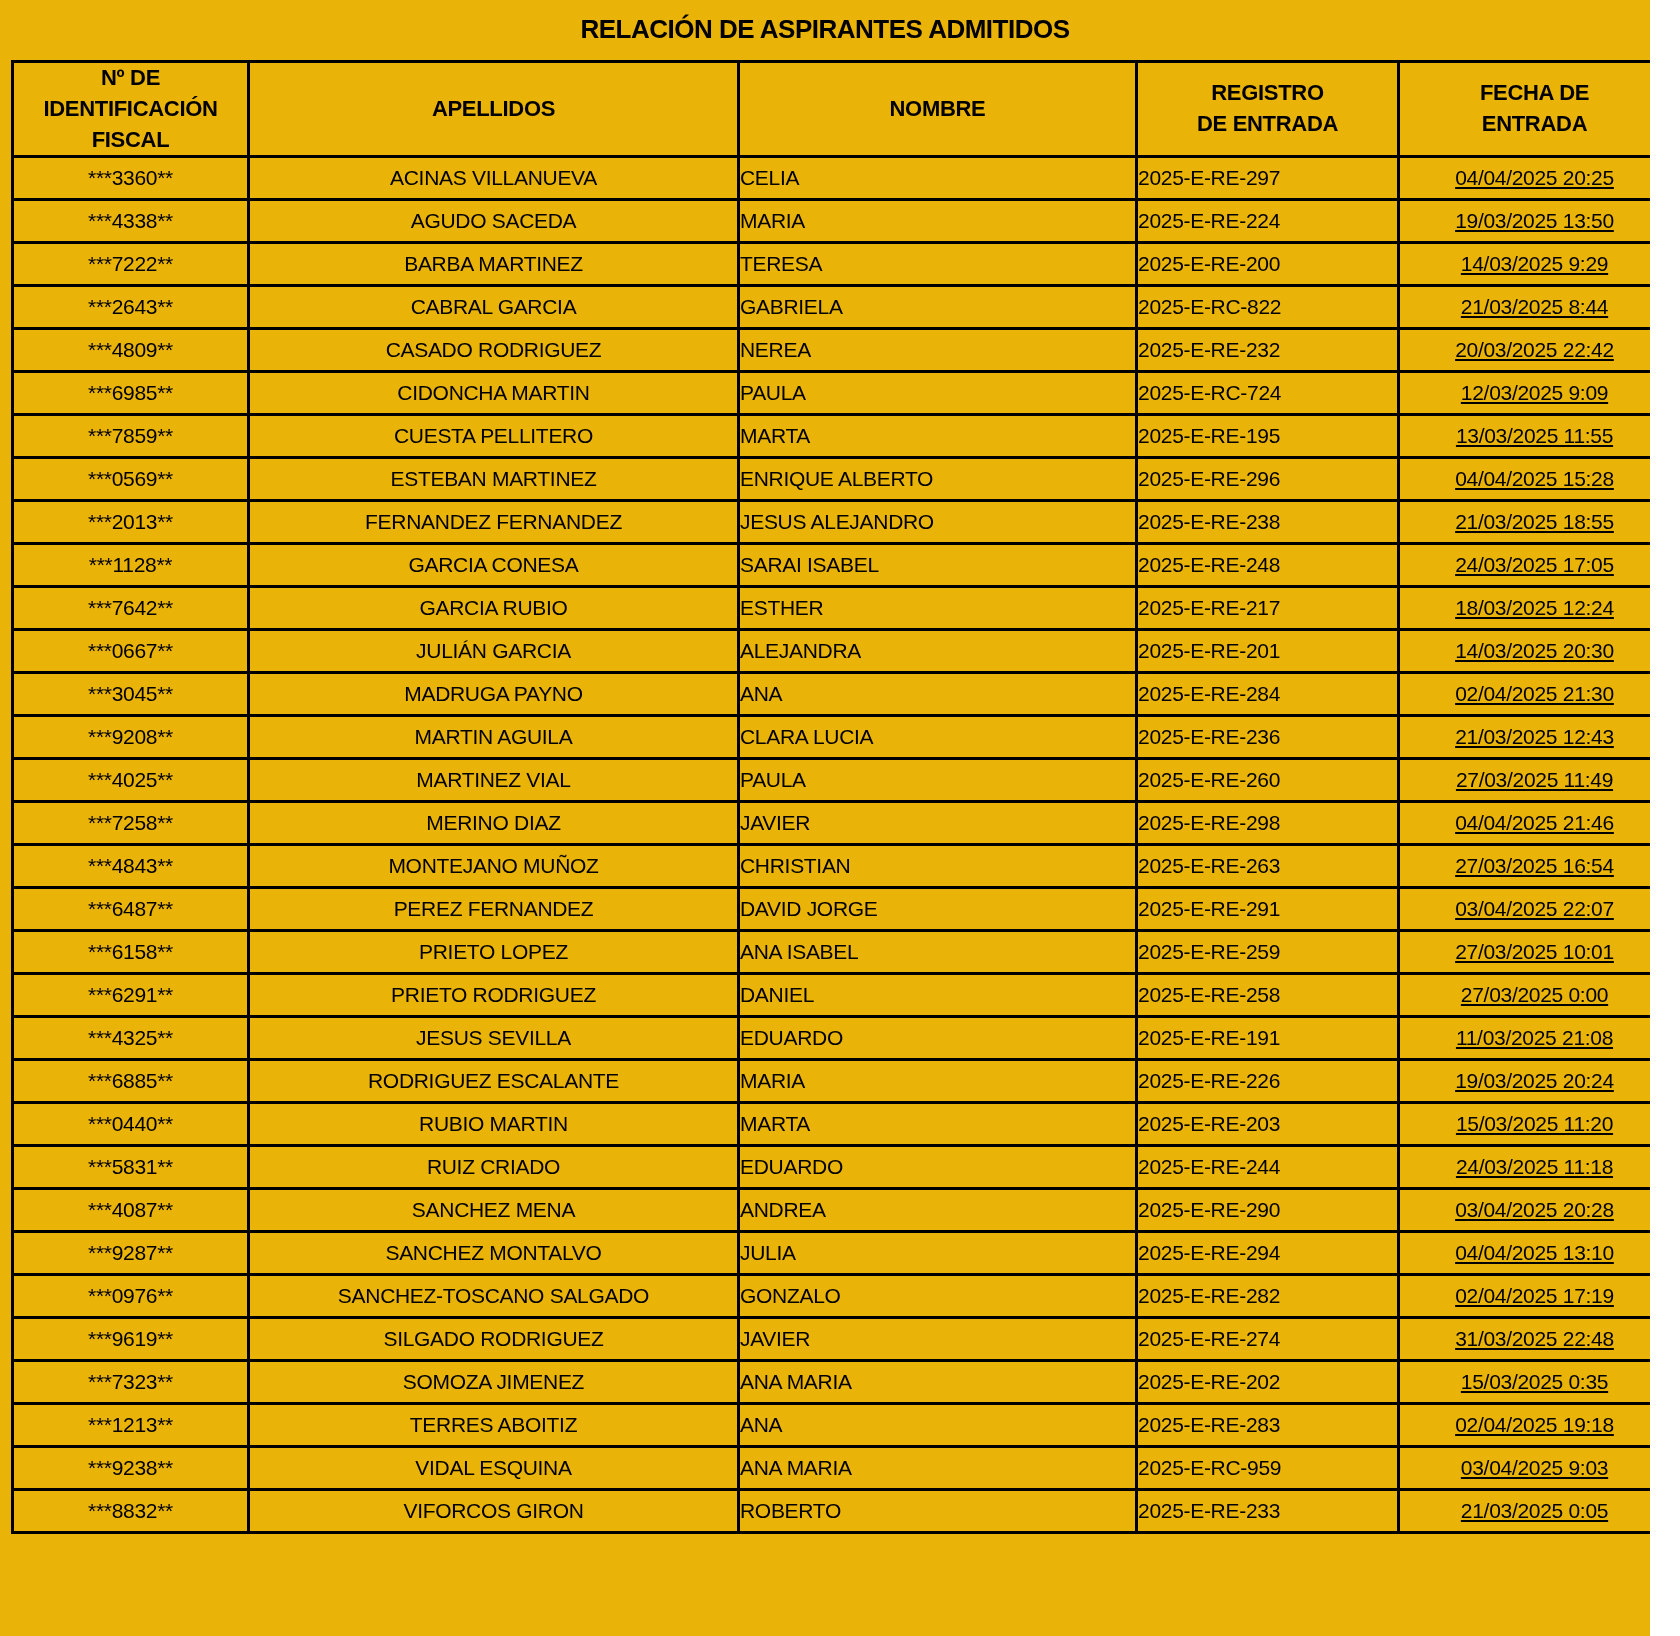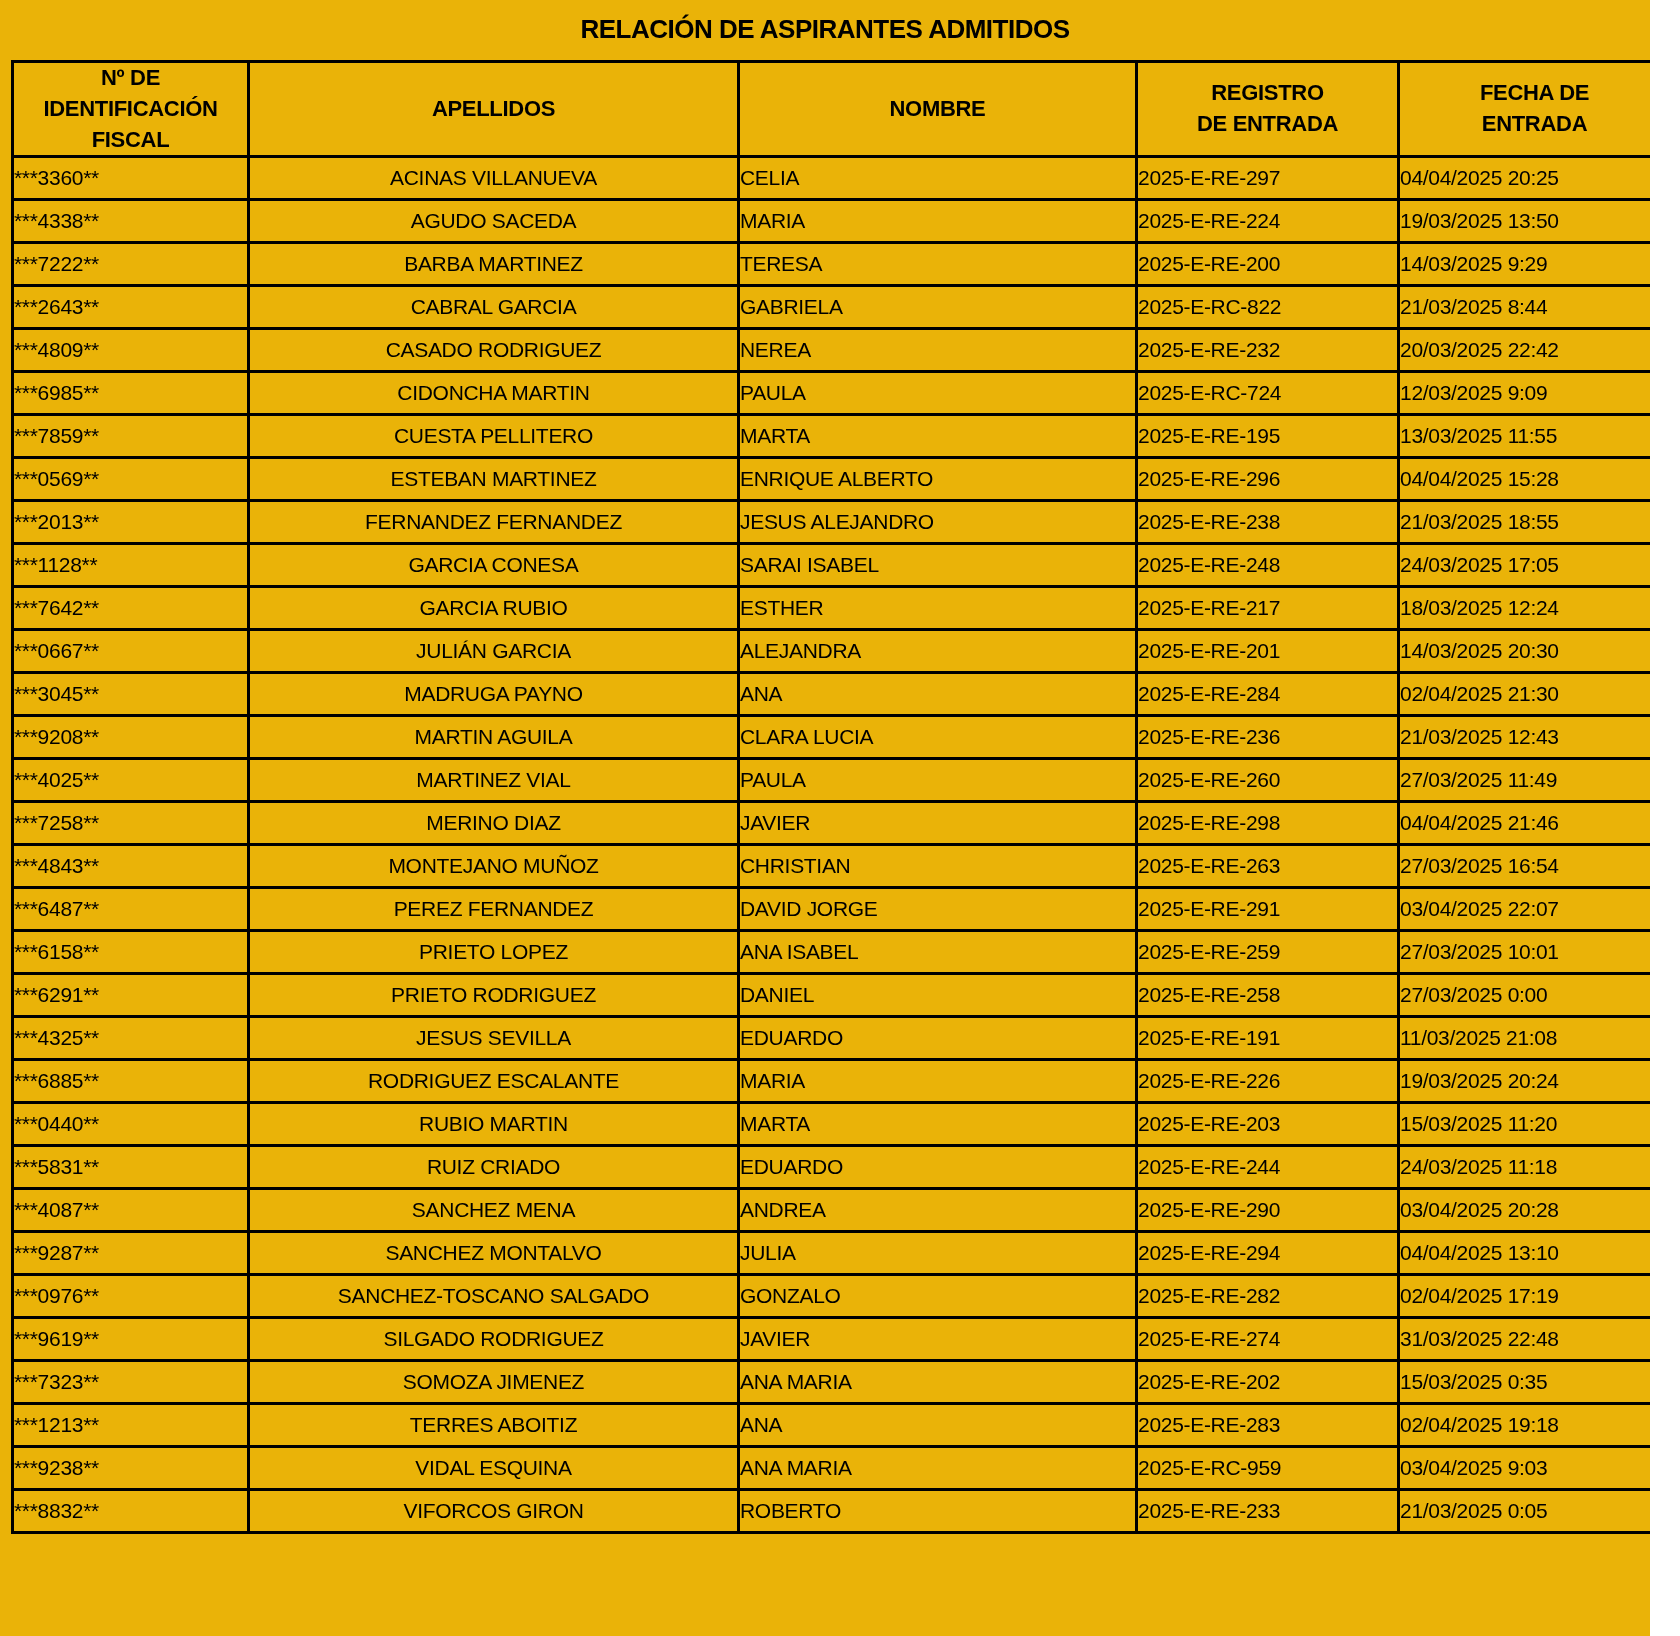--- a/index.html
+++ b/index.html
@@ -52,25 +52,25 @@
     padding: 0 4px;
   }
   table.admitted td {
     height: 40px;
     font-size: 21px;
     font-weight: normal;
     vertical-align: middle;
     padding: 0;
     white-space: nowrap;
   }
-  td.col-nif      { }
+  td.col-nif      { text-align: center; }
   td.col-apellidos{ text-align: center; padding-left: 14px; margin-left: 20px; }
   td.col-nombre   { text-align: left; padding-left: 14px; }
   td.col-registro { text-align: left; }
-  td.col-fecha    { text-align: left; padding-left: 16px; }
+  td.col-fecha    { text-align: center; padding-left: 16px; text-decoration: underline; }
 </style>
 </head>
 <body>
 
 <div class="page">
 
   <div class="doc-title">RELACIÓN DE ASPIRANTES ADMITIDOS</div>
 
   <table class="admitted">
     <colgroup>

